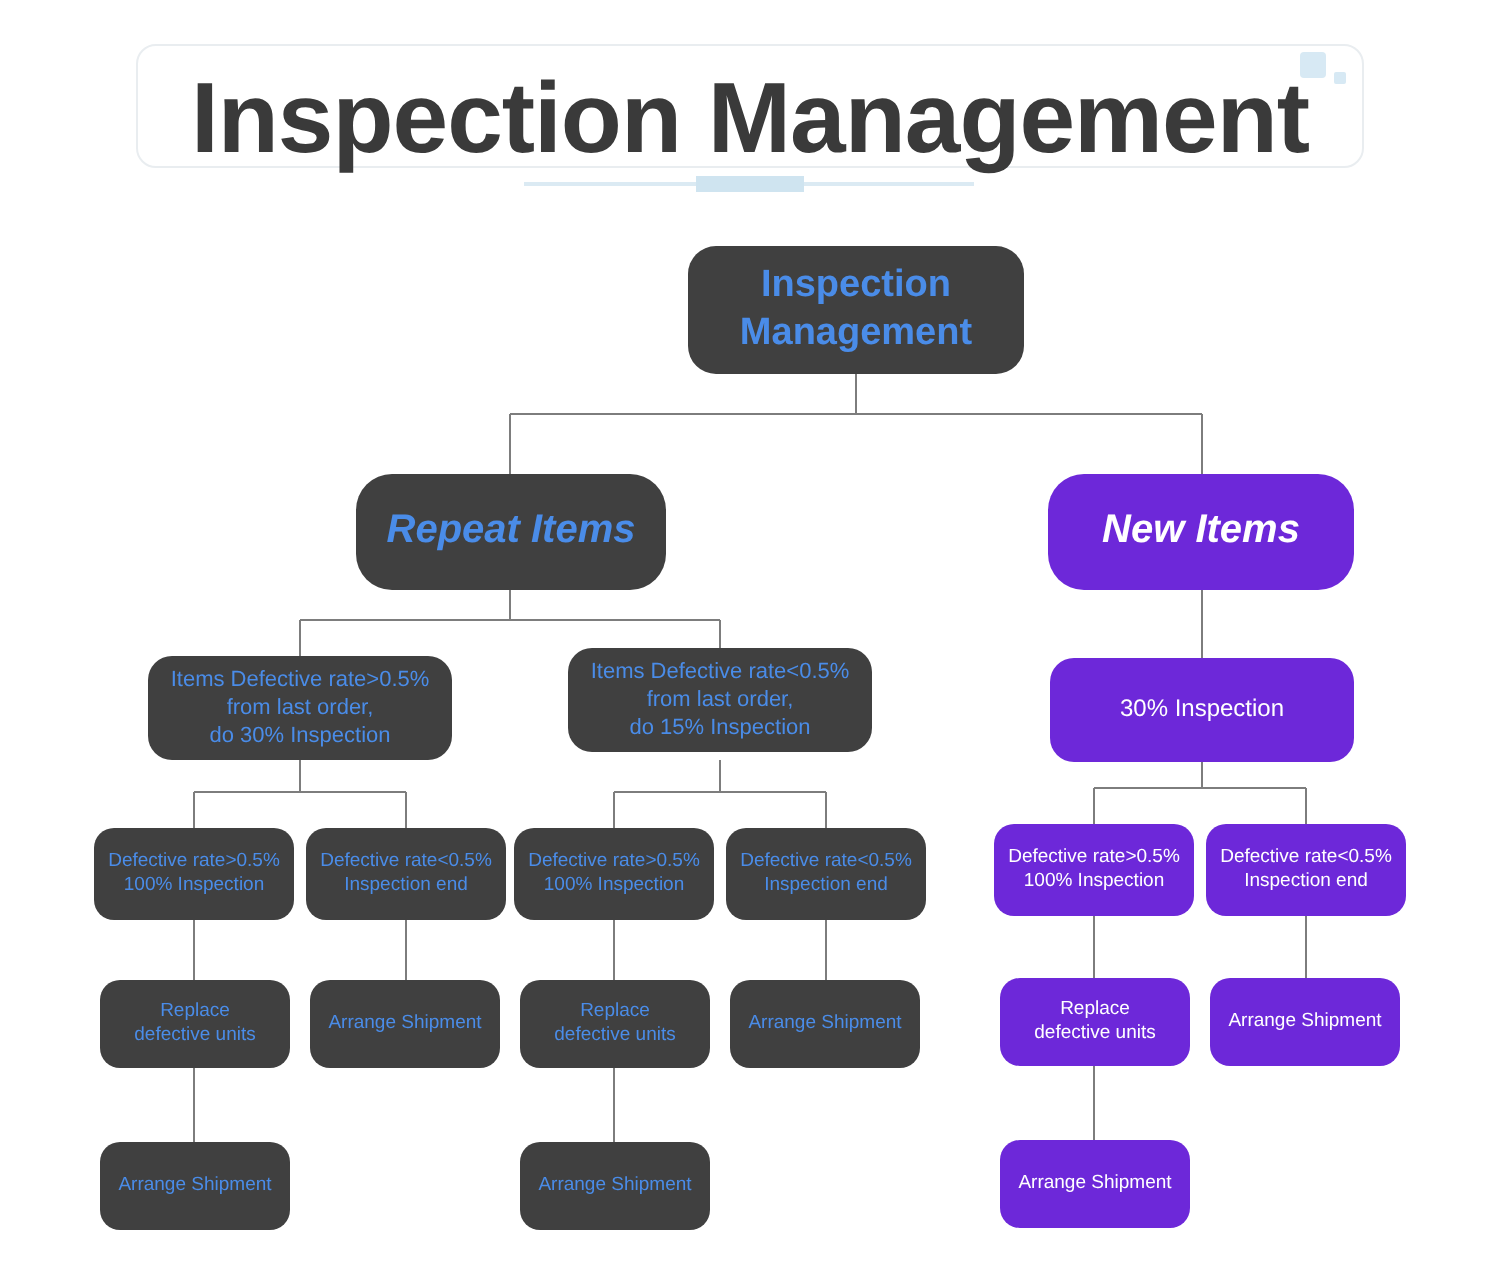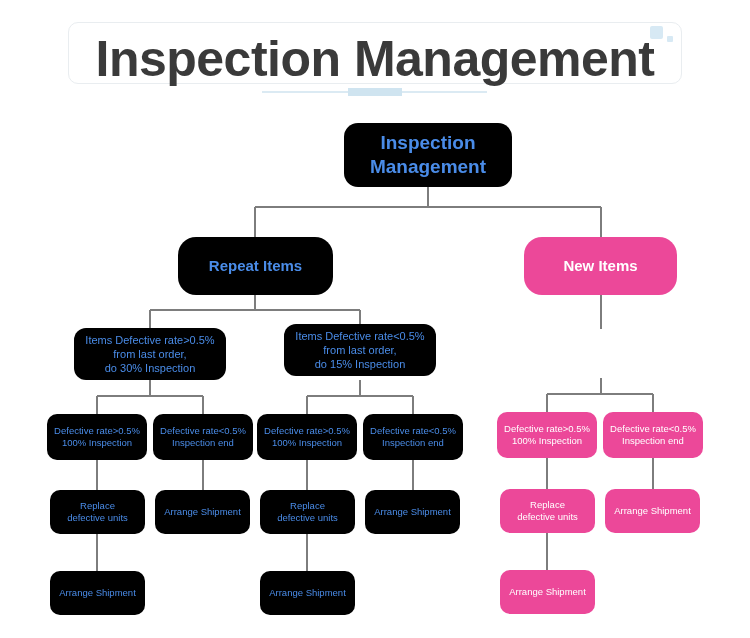--- a/index.html
+++ b/index.html
@@ -87,25 +87,25 @@
     position: absolute;
     box-sizing: border-box;
     display: flex;
     align-items: center;
     justify-content: center;
     text-align: center;
     border-radius: 12px;
     line-height: 1.28;
     white-space: pre-line;
   }
-  .node.blue  { background: #000000; color: #4a8ce8; }
-  .node.pink  { background: #ec4899; color: #ffffff; }
+  .node.blue  { background: #404040; color: #4a8ce8; }
+  .node.pink  { background: #6d28d9; color: #ffffff; }
 
   .n-root   { width: 168px; height: 64px; border-radius: 14px; font-size: 19px; font-weight: bold; }
-  .n-lvl2   { height: 58px; border-radius: 18px; font-size: 15px; font-weight: bold; }
+  .n-lvl2   { height: 58px; border-radius: 18px; font-size: 20px; font-weight: bold; font-style: italic; }
   .n-lvl3   { height: 52px; border-radius: 12px; font-size: 11px; font-weight: normal; text-align: center; }
   .n-lvl4   { height: 46px; border-radius: 10px; font-size: 9.5px; }
   .n-lvl5   { height: 44px; border-radius: 10px; font-size: 9.5px; }
   .n-lvl6   { height: 44px; border-radius: 10px; font-size: 9.5px; }
 </style>
 </head>
 <body>
 
 <div id="header-card"></div>
 <div id="page-title">Inspection Management</div>
@@ -164,20 +164,21 @@
 
   <div class="node blue n-lvl2" style="left:178px; top:237px; width:155px;">Repeat Items</div>
   <div class="node pink n-lvl2" style="left:524px; top:237px; width:153px;">New Items</div>
 
   <div class="node blue n-lvl3" style="left:74px; top:328px; width:152px;">Items Defective rate&gt;0.5%
 from last order,
 do 30% Inspection</div>
   <div class="node blue n-lvl3" style="left:284px; top:324px; width:152px;">Items Defective rate&lt;0.5%
 from last order,
 do 15% Inspection</div>
+  <div class="node pink n-lvl3" style="left:525px; top:329px; width:152px; font-size:12px;">30% Inspection</div>
 
   <div class="node blue n-lvl4" style="left:47px; top:414px; width:100px;">Defective rate&gt;0.5%
 100% Inspection</div>
   <div class="node blue n-lvl4" style="left:153px; top:414px; width:100px;">Defective rate&lt;0.5%
 Inspection end</div>
   <div class="node blue n-lvl4" style="left:257px; top:414px; width:100px;">Defective rate&gt;0.5%
 100% Inspection</div>
   <div class="node blue n-lvl4" style="left:363px; top:414px; width:100px;">Defective rate&lt;0.5%
 Inspection end</div>
   <div class="node pink n-lvl4" style="left:497px; top:412px; width:100px;">Defective rate&gt;0.5%

